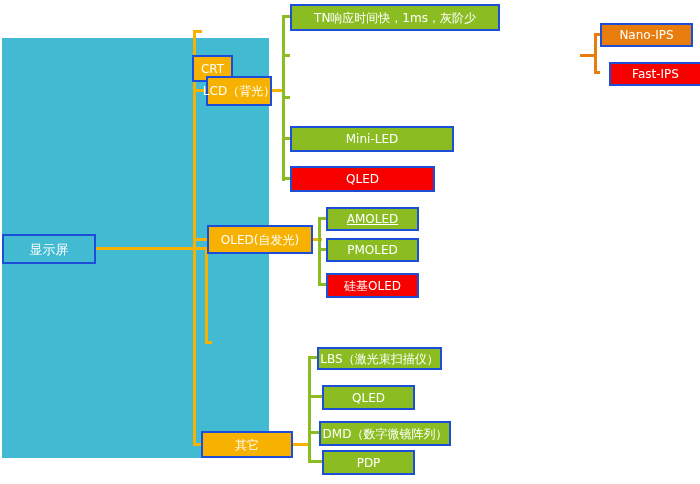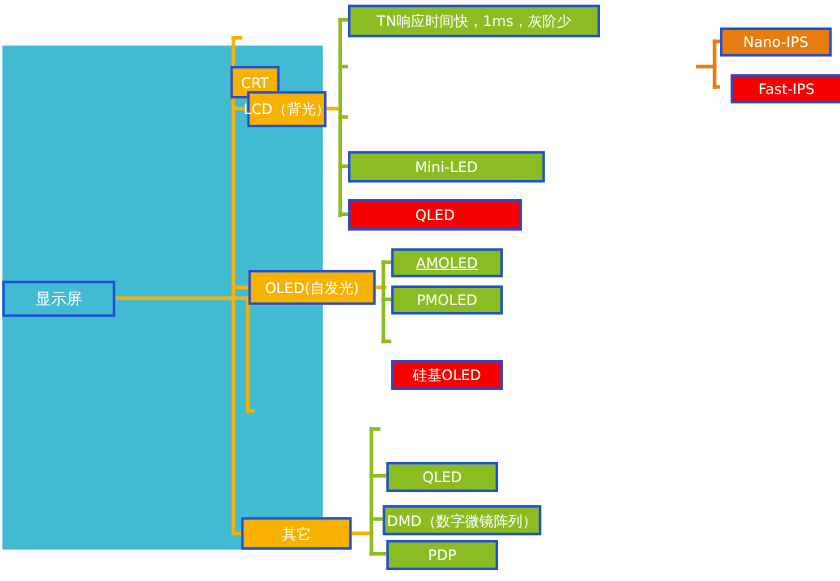--- a/index.html
+++ b/index.html
@@ -26,21 +26,21 @@
   #n-tn{left:290px;top:4px;width:210px;height:27px;}
   #n-ips{left:290px;top:43px;width:292px;height:27px;}
   #n-va{left:290px;top:84px;width:300px;height:27px;}
   #n-mini{left:290px;top:126px;width:164px;height:26px;}
   #n-lcos{left:290px;top:166px;width:145px;height:26px;}
   #n-nano{left:600px;top:23px;width:93px;height:24px;}
   #n-fast{left:609px;top:62px;width:93px;height:24px;}
   #n-oled{left:207px;top:225px;width:106px;height:29px;}
   #n-amoled{left:326px;top:207px;width:93px;height:24px;text-decoration:underline;}
   #n-pmoled{left:326px;top:238px;width:93px;height:24px;}
-  #n-sioled{left:326px;top:273px;width:93px;height:25px;margin-top:27px;}
+  #n-sioled{left:326px;top:273px;width:93px;height:25px;}
   #n-micro{left:210px;top:330px;width:86px;height:25px;}
   #n-others{left:201px;top:431px;width:92px;height:27px;}
   #n-lbs{left:317px;top:347px;width:125px;height:23px;}
   #n-qled{left:322px;top:385px;width:93px;height:25px;}
   #n-dmd{left:319px;top:421px;width:132px;height:25px;}
   #n-pdp{left:322px;top:450px;width:93px;height:25px;}
 </style>
 </head>
 <body>
 
@@ -89,17 +89,18 @@
   <div class="node c-green" id="n-tn">TN响应时间快，1ms，灰阶少</div>
   <div class="node c-green" id="n-mini">Mini-LED</div>
   <div class="node c-red" id="n-lcos">QLED</div>
   <div class="node c-dorange" id="n-nano">Nano-IPS</div>
   <div class="node c-red" id="n-fast">Fast-IPS</div>
   <div class="node c-orange" id="n-oled">OLED(自发光)</div>
   <div class="node c-green" id="n-amoled">AMOLED</div>
   <div class="node c-green" id="n-pmoled">PMOLED</div>
   <div class="node c-red" id="n-sioled">硅基OLED</div>
   <div class="node c-orange" id="n-others">其它</div>
+  <div class="node c-green" id="n-lbs">LBS（激光束扫描仪）</div>
   <div class="node c-green" id="n-qled">QLED</div>
   <div class="node c-green" id="n-dmd">DMD（数字微镜阵列）</div>
   <div class="node c-green" id="n-pdp">PDP</div>
 
 </div>
 
 </body></html>

